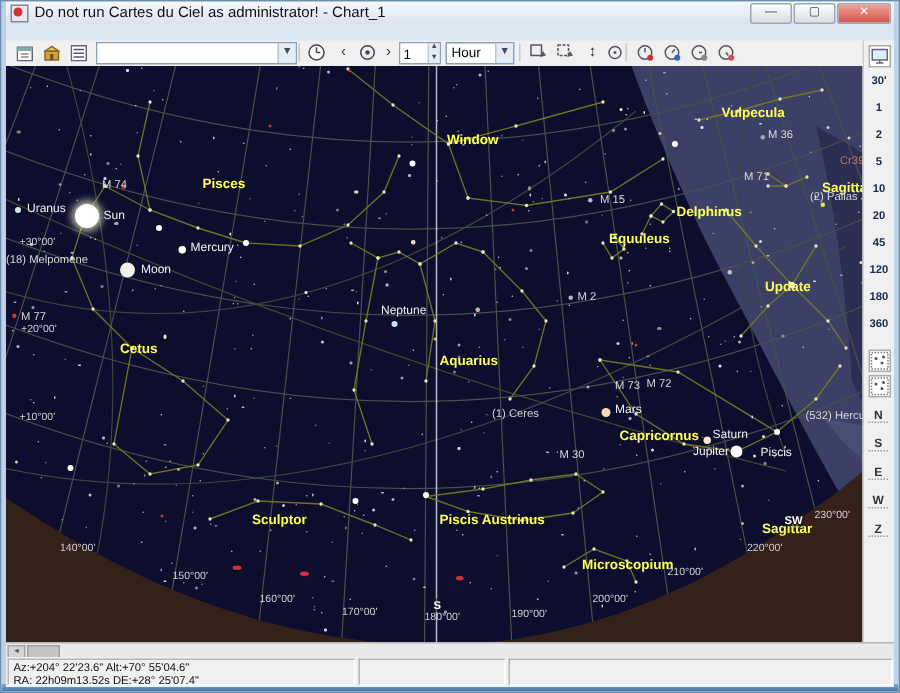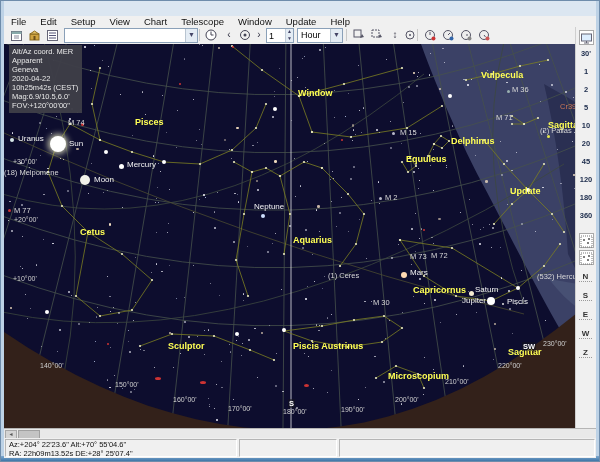--- a/index.html
+++ b/index.html
@@ -78,32 +78,30 @@
   .spanel.p3{flex:1;}
 </style>
 </head>
 <body>
 
 <div id="win">
   <div id="frame-left"></div>
   <div id="frame-right"></div>
   <div id="frame-bottom"></div>
 
+  <div id="titlebar">
+    <div id="appicon"></div>
+    <span>Do not run Cartes du Ciel as administrator! - Chart_1</span>
+    <div id="capbtns">
+      <div class="capbtn">—</div>
+      <div class="capbtn">▢</div>
+      <div class="capbtn close">✕</div>
+    </div>
+  </div>
 
-  <div id="menubar">
-      <span class="mitem">File</span>
-      <span class="mitem">Edit</span>
-      <span class="mitem">Setup</span>
-      <span class="mitem">View</span>
-      <span class="mitem">Chart</span>
-      <span class="mitem">Telescope</span>
-      <span class="mitem">Window</span>
-      <span class="mitem">Update</span>
-      <span class="mitem">Help</span>
-    </div>
 
   <div id="toolbar">
     <div class="tbtn" style="left:4px">
       <svg width="11" height="11">
           <rect x="0.5" y="1.5" width="10" height="9" fill="#fff" stroke="#667"></rect>
           <rect x="0.5" y="1.5" width="10" height="2.5" fill="#8aa"></rect>
           <line x1="3" y1="6" x2="8" y2="6" stroke="#889"></line>
           <line x1="3" y1="8" x2="8" y2="8" stroke="#889"></line>
         </svg>
     </div>
@@ -836,29 +834,20 @@
         <div class="lab az" style="left: 391px; top: 352px;">200°00'</div>
         <div class="lab az" style="left: 441px; top: 334px;">210°00'</div>
         <div class="lab az" style="left: 494px; top: 318px;">220°00'</div>
         <div class="lab az" style="left: 539px; top: 296px;">230°00'</div>
         <div class="lab alt" style="left: 9px; top: 114px;">+30°00'</div>
         <div class="lab alt" style="left: 10px; top: 172px;">+20°00'</div>
         <div class="lab alt" style="left: 9px; top: 231px;">+10°00'</div>
         <div class="lab card" style="left: 284px; top: 355px;">S</div>
         <div class="lab card" style="left: 518px; top: 298px;">SW</div>
       </div>
-    <div id="infobox">
-        <div>Alt/Az coord. MER</div>
-        <div>Apparent</div>
-        <div>Geneva</div>
-        <div>2020-04-22</div>
-        <div>10h25m42s (CEST)</div>
-        <div>Mag:6.9/10.5,6.0'</div>
-        <div>FOV:+120°00'00"</div>
-      </div>
   </div>
 
   <div id="rightpanel">
     <div class="rp-icon" style="top:3px">
       <svg width="13" height="13">
           <rect x="1.5" y="2" width="10" height="7" fill="#def" stroke="#667"></rect>
           <line x1="4" y1="11" x2="9" y2="11" stroke="#667"></line>
           <line x1="6.5" y1="9" x2="6.5" y2="11" stroke="#667"></line>
         </svg>
     </div>

